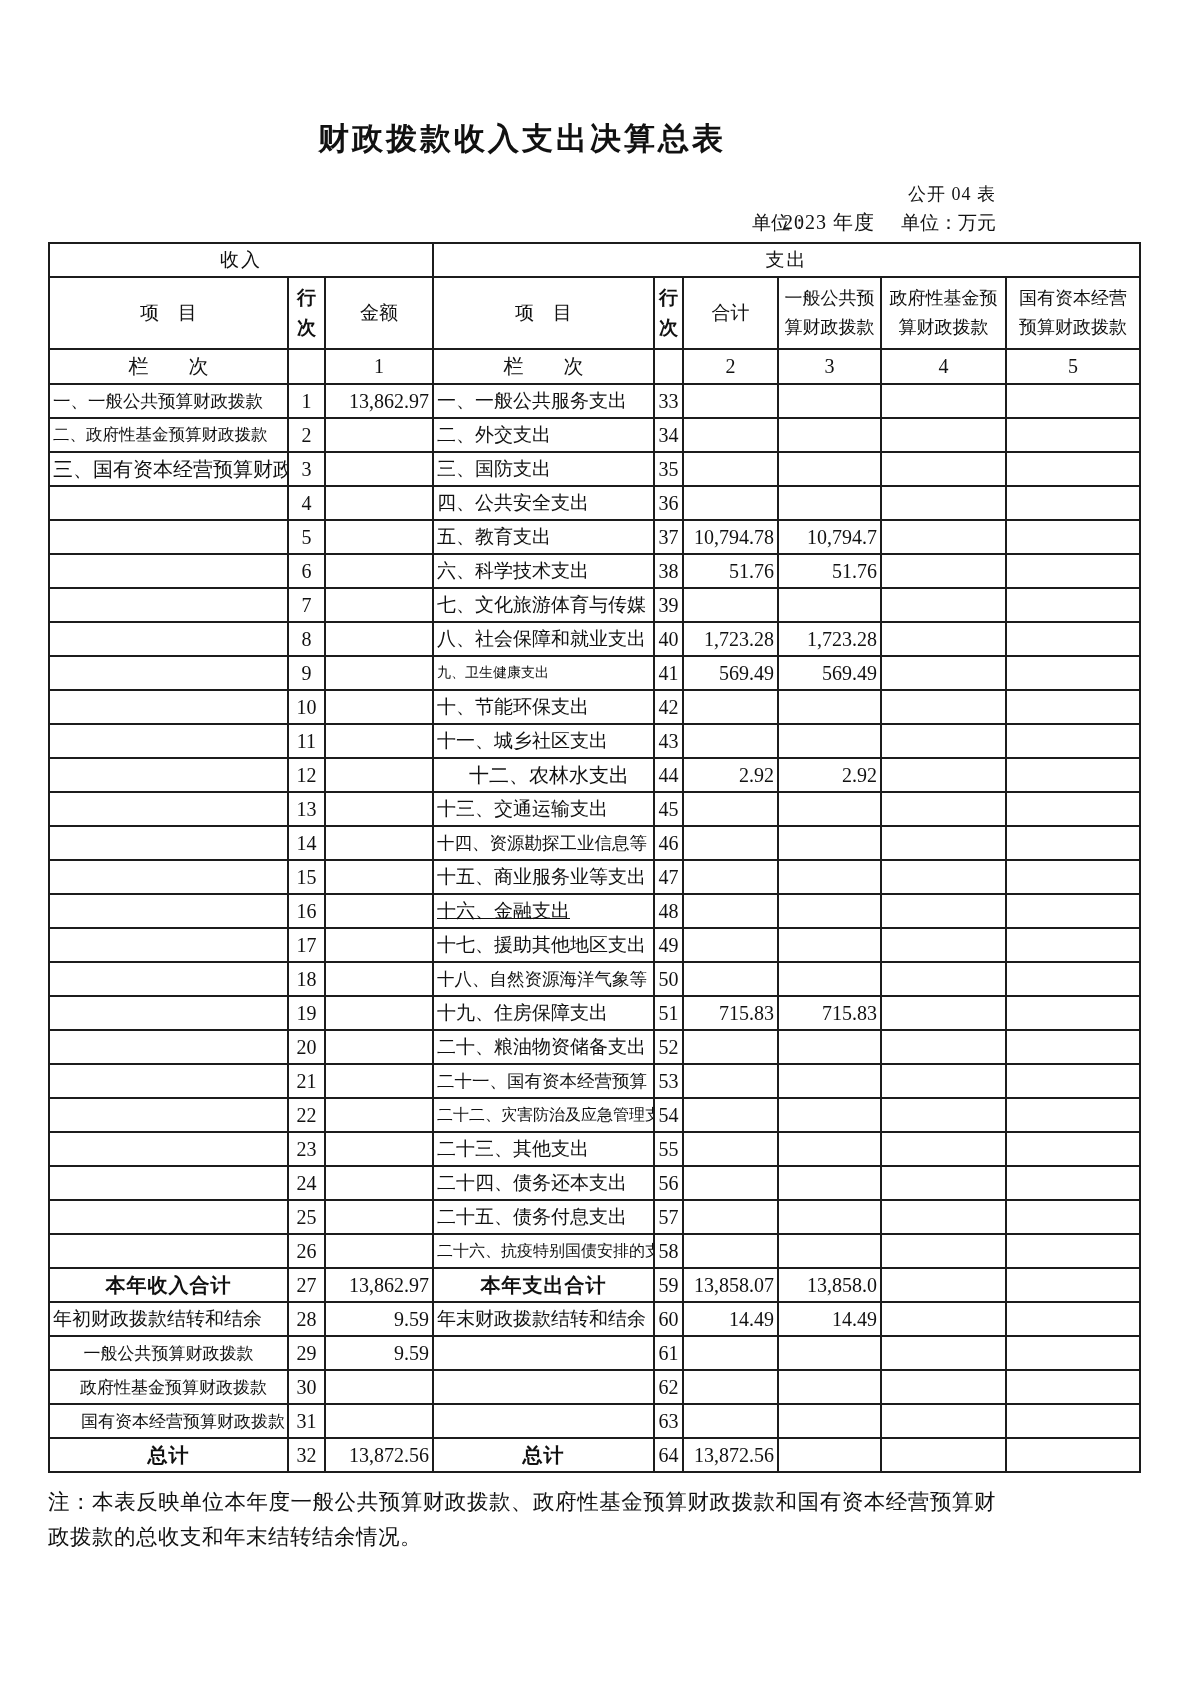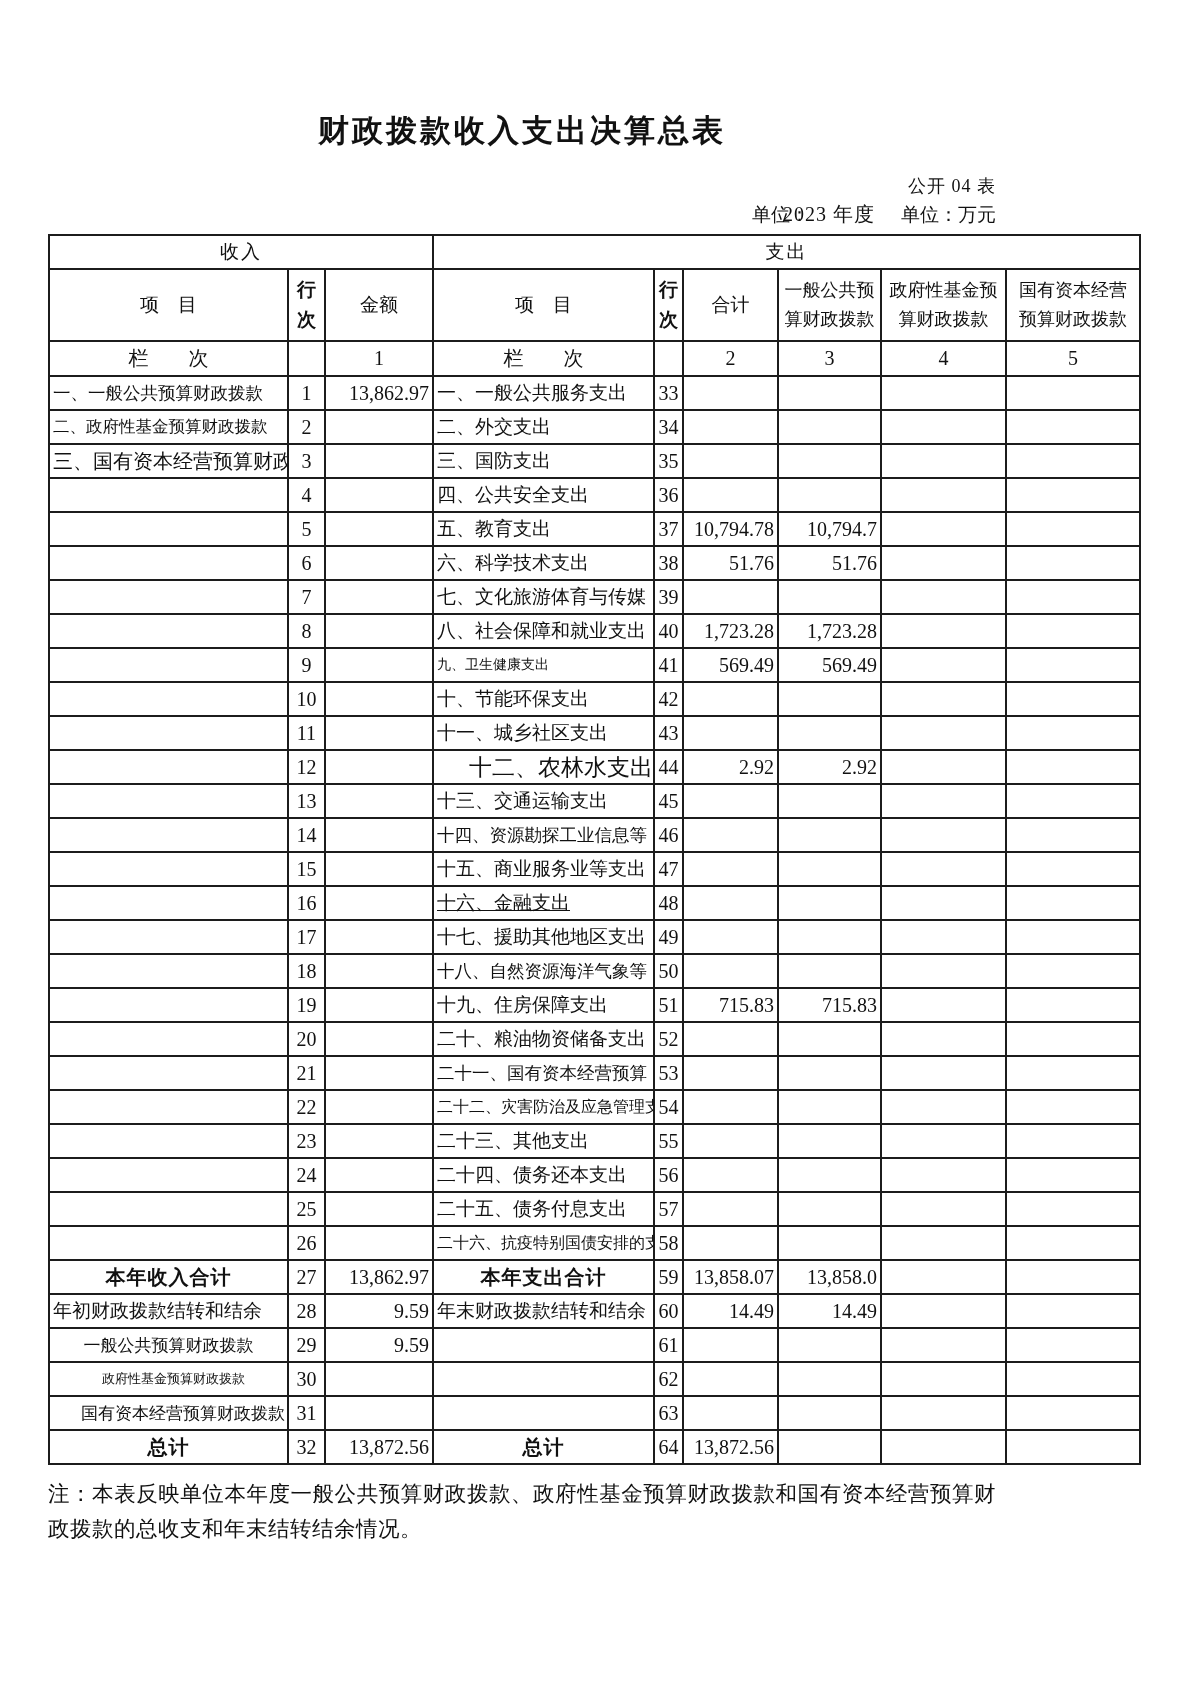--- a/index.html
+++ b/index.html
@@ -1,21 +1,21 @@
 <!DOCTYPE html>
 <html><head>
 <meta charset="utf-8">
 <style>
   html,body{margin:0;padding:0;background:#ffffff;}
   body{
     width:1191px;height:1684px;position:relative;
     font-family:"Liberation Serif","DejaVu Serif",serif;
     color:#111;
   }
-  .sheet{position:absolute;left:48px;top:0;width:948px;}
+  .sheet{position:absolute;left:48px;top:8px;width:948px;}
   .doc-title{
     margin-top:110px;text-align:center;font-size:31px;font-weight:bold;
     letter-spacing:3px;
   }
   .table-code{margin-top:22px;text-align:right;font-size:18px;letter-spacing:1px;}
   .units-row{margin-top:3px;display:flex;justify-content:flex-end;align-items:flex-end;font-size:19px;}
   .units-row .center{font-size:20px;letter-spacing:1px;transform:translateX(-26px);}
   table{
     border-collapse:collapse;table-layout:fixed;width:1091px;margin-top:6px;
   }
@@ -213,21 +213,21 @@
           <td class="rowno">43</td>
           <td class="num"></td>
           <td class="num"></td>
           <td class="num"></td>
           <td class="num"></td>
         </tr>
         <tr>
           <td class="item"></td>
           <td class="rowno">12</td>
           <td class="num"></td>
-          <td class="item" style="font-size: 23px; padding-left: 35px;">十二、农林水支出</td>
+          <td class="item" style="font-size: 20px; padding-left: 35px;">十二、农林水支出</td>
           <td class="rowno">44</td>
           <td class="num">2.92</td>
           <td class="num">2.92</td>
           <td class="num"></td>
           <td class="num"></td>
         </tr>
         <tr>
           <td class="item"></td>
           <td class="rowno">13</td>
           <td class="num"></td>
@@ -408,21 +408,21 @@
           <td class="rowno">29</td>
           <td class="num">9.59</td>
           <td class="item"></td>
           <td class="rowno">61</td>
           <td class="num"></td>
           <td class="num"></td>
           <td class="num"></td>
           <td class="num"></td>
         </tr>
         <tr>
-          <td class="ccell" style="font-size: 13px; padding-left: 12px;">政府性基金预算财政拨款</td>
+          <td class="ccell" style="font-size: 17px; padding-left: 12px;">政府性基金预算财政拨款</td>
           <td class="rowno">30</td>
           <td class="num"></td>
           <td class="item"></td>
           <td class="rowno">62</td>
           <td class="num"></td>
           <td class="num"></td>
           <td class="num"></td>
           <td class="num"></td>
         </tr>
         <tr>

